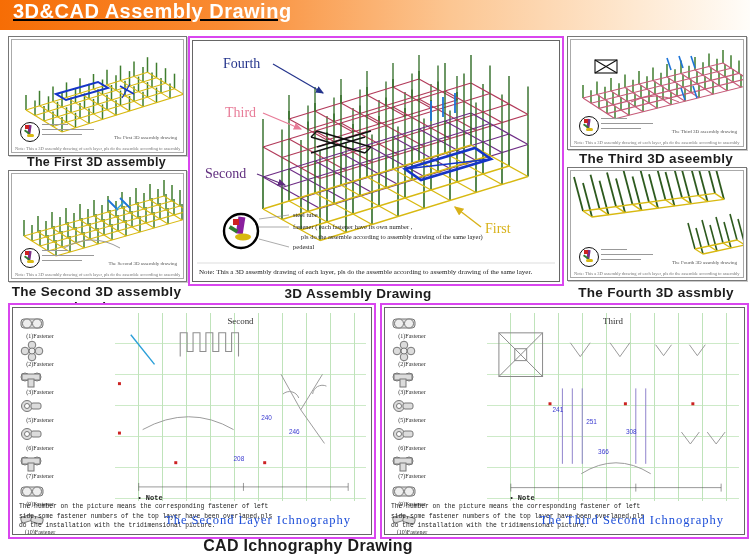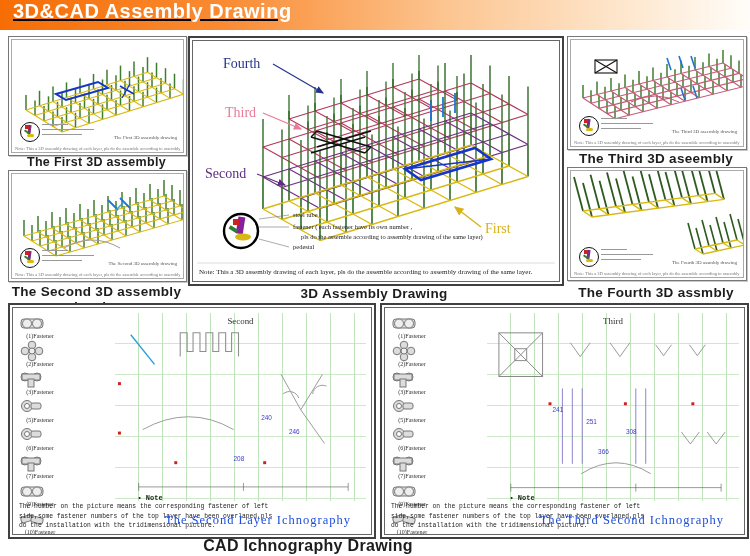--- a/index.html
+++ b/index.html
@@ -10,21 +10,21 @@
   
   .banner{
     position:absolute;left:0;top:0;width:750px;height:30px;
     background:linear-gradient(90deg,#f66d05 0%,#f98b33 30%,#fcc692 60%,#fee9d2 85%,#fffdf9 100%);
     display:flex;align-items:flex-start;text-decoration:underline;
   }
   .banner span{color:#ffffff;font-weight:bold;font-size:20px;padding-left:13px;letter-spacing:.5px;}
   
   .panel{position:absolute;background:#fff;border:1px solid #777;box-shadow:1px 1px 0 #c9c9c9;}
   .panel .frame{position:absolute;inset:2px;border:1px solid #aaa;overflow:hidden;}
-  .panel-dark{position:absolute;background:#fff;border:2px solid #404040;}
+  .panel-dark{position:absolute;background:#fff;border:2px solid #d946ef;}
   .panel-dark .frame{position:absolute;inset:2px;border:1px solid #666;overflow:hidden;}
   .caption{
     position:absolute;text-align:center;font-weight:bold;color:#1c1c1c;
     font-size:12.5px;letter-spacing:.3px;
   }
   .caption.big{font-size:13.5px;}
   .caption.bottom{font-size:16px;}
   svg{display:block;}
   
   .inner-label{
@@ -488,21 +488,21 @@
         <text x="100" y="176">steel tube</text>
         <text x="100" y="188">fastener ( each fastener have its own number ,</text>
         <text x="108" y="198">pls do the assemble according to assembly drawing of the same layer)</text>
         <text x="100" y="208">pedestal</text>
       </g>
       <line x1="4" y1="222" x2="362" y2="222" stroke="#bbb" stroke-width=".5"></line>
       <text x="6" y="233" font-family="Liberation Serif,serif" font-size="7" fill="#222">Note: This a 3D assembly drawing of each layer, pls do the assemble according to assembly drawing of the same layer.</text>
     </svg>
   </div>
 </div>
-<div class="caption big" style="left:188px;top:286px;width:372px;">3D Assembly Drawing</div>
+<div class="caption big" style="left:172px;top:286px;width:372px;">3D Assembly Drawing</div>
 
 <div class="panel" style="left:567px;top:36px;width:178px;height:112px;">
   <div class="frame">
     <svg width="174" height="106" viewBox="0 0 174 106">
         <line x1="184" y1="43.8" x2="184" y2="30.799999999999997" stroke="#3f7d2e" stroke-width="1.5"></line>
         <line x1="176" y1="38.6" x2="176" y2="25.6" stroke="#3f7d2e" stroke-width="1.5"></line>
         <line x1="168" y1="33.4" x2="168" y2="20.4" stroke="#3f7d2e" stroke-width="1.5"></line>
         <line x1="160" y1="28.2" x2="160" y2="15.2" stroke="#3f7d2e" stroke-width="1.5"></line>
         <line x1="152" y1="23" x2="152" y2="10" stroke="#3f7d2e" stroke-width="1.5"></line>
         <line x1="170" y1="47.3" x2="170" y2="34.3" stroke="#3f7d2e" stroke-width="1.5"></line>

